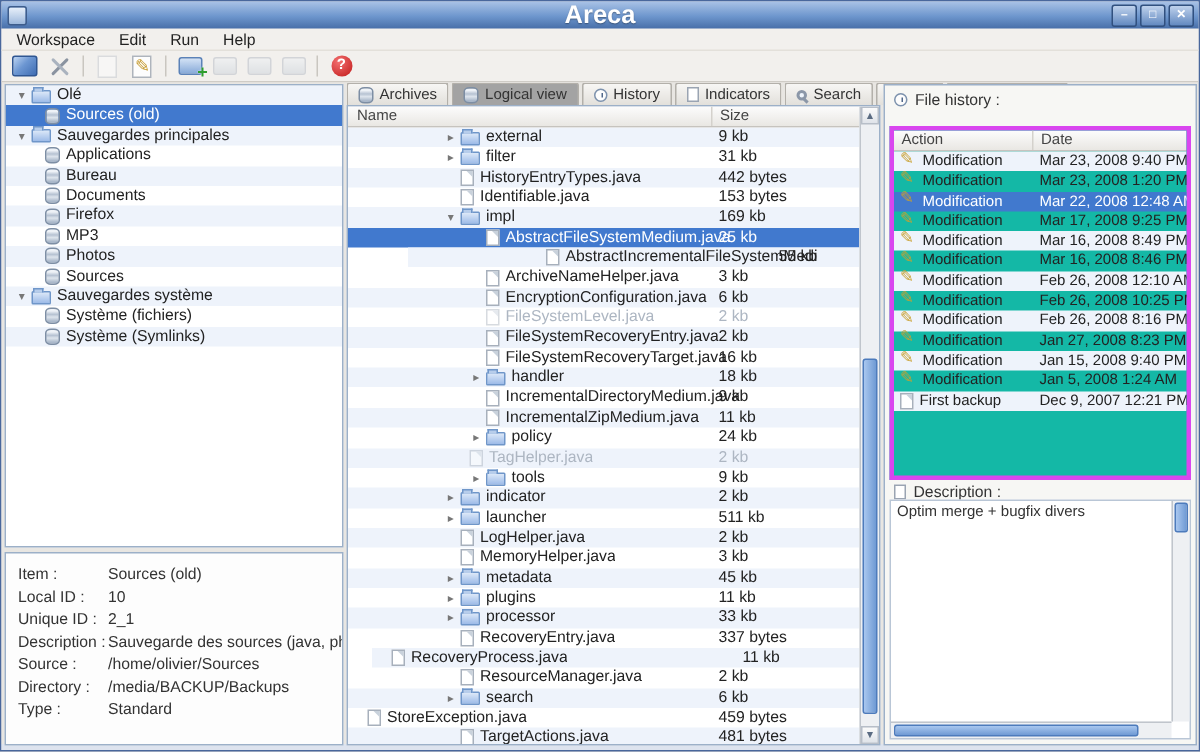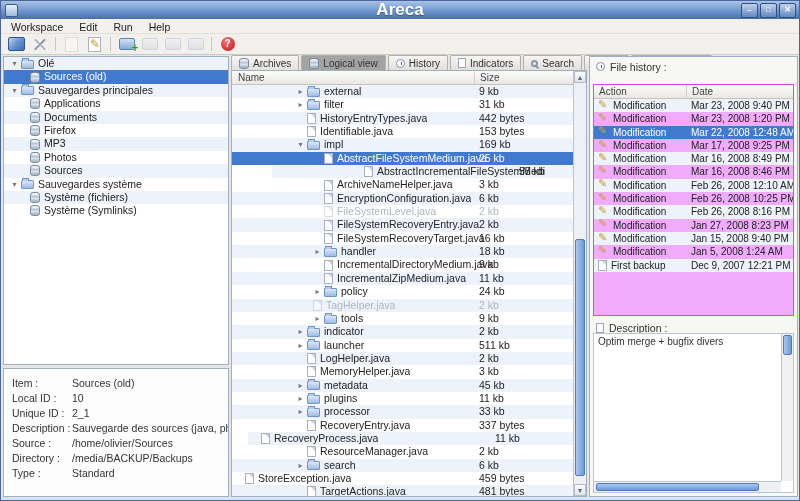--- a/index.html
+++ b/index.html
@@ -115,22 +115,22 @@
   .sb-arrow{position:absolute;left:0;right:0;height:12px;font-size:7px;color:#5a6b82;
     text-align:center;line-height:12px;background:linear-gradient(#fbfbfb,#dfe3e9);
     border:1px solid #b7bec8;box-sizing:border-box;}
   .sb-up{top:0;} .sb-down{bottom:0;}
   .sb-thumb{position:absolute;left:1px;right:1px;border:1px solid #4d7bbc;border-radius:2px;
     background:linear-gradient(90deg,#a9c7ef,#6f9ad4);}
   
   #rightPanel{left:588px;top:1px;width:209px;height:441px;background:#f7f7f4;}
   .sec-header{display:flex;align-items:center;font-size:10.5px;color:#333;padding:3px 0 0 6px;height:13px;}
   .sec-header .ic{margin-right:5px;}
-  #fhTable{position:absolute;left:3px;right:3px;top:27px;height:230px;background:#f0abfc;
-    border:1px solid #d946ef;overflow:hidden;}
+  #fhTable{position:absolute;left:3px;right:3px;top:27px;height:230px;background:#14b8a6;
+    border:3px solid #d946ef;overflow:hidden;}
   .fh-header{position:relative;height:13px;background:linear-gradient(#fcfcfc,#e9e7e3);
     border-bottom:1px solid #c6c3be;font-size:10px;color:#444;}
   .fh-action{position:absolute;left:5px;line-height:13px;}
   .fh-date{position:absolute;left:92px;line-height:13px;border-left:1px solid #d4d1cc;
     padding-left:5px;top:0;bottom:0;}
   .hrow{height:13.3px;line-height:13.3px;font-size:10px;color:#222;display:flex;
     align-items:center;padding-left:4px;position:relative;white-space:nowrap;}
   #fhRows .hrow:nth-child(odd){background:#eef3fb;}
   .hrow.sel{background:#4179ce !important;color:#fff;}
   .hdate{position:absolute;left:97px;}
@@ -214,20 +214,24 @@
           <span class="exp">▾</span>
           <span class="ic ic-folder"></span>
           <span>Sauvegardes principales</span>
         </div>
         <div class="trow" style="padding-left: 26px;">
           <span class="ic ic-db"></span>
           <span>Applications</span>
         </div>
         <div class="trow" style="padding-left: 26px;">
           <span class="ic ic-db"></span>
+          <span>Bureau</span>
+        </div>
+        <div class="trow" style="padding-left: 26px;">
+          <span class="ic ic-db"></span>
           <span>Documents</span>
         </div>
         <div class="trow" style="padding-left: 26px;">
           <span class="ic ic-db"></span>
           <span>Firefox</span>
         </div>
         <div class="trow" style="padding-left: 26px;">
           <span class="ic ic-db"></span>
           <span>MP3</span>
         </div>

